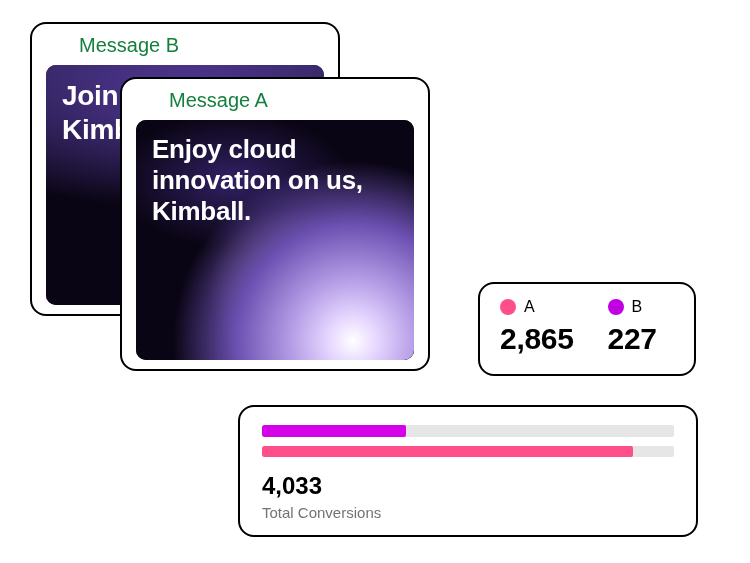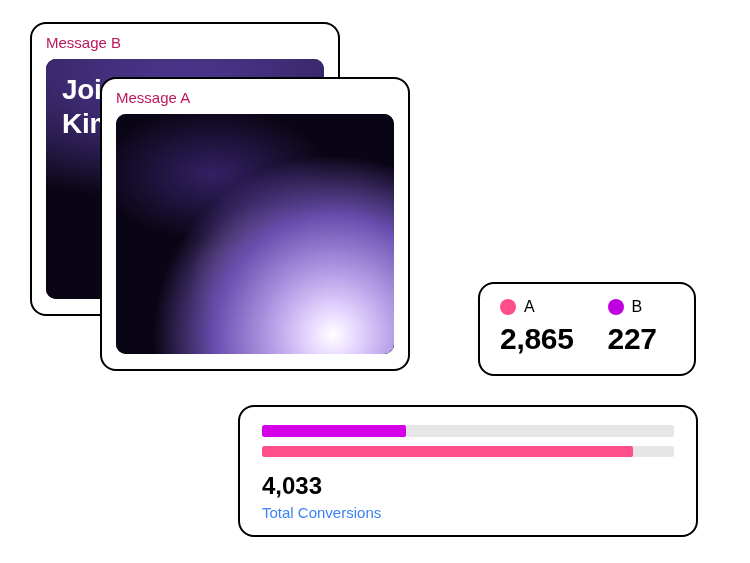--- a/index.html
+++ b/index.html
@@ -21,31 +21,32 @@
   
   .msg-b {
     left: 30px;
     top: 22px;
     width: 310px;
     height: 294px;
     padding: 10px 14px 14px 14px;
   }
   
   .msg-a {
-    left: 100px;
+    left: 120px;
     top: 77px;
     width: 310px;
     height: 294px;
     padding: 10px 14px 14px 14px;
   }
   .msg-title {
-    font-size: 15px;
+    font-size: 20px;
     font-weight: 400;
-    color: #be185d;
+    color: #15803d;
     margin-bottom: 8px;
+    margin-left: 33px;
   }
   .hero {
     width: 100%;
     height: 240px;
     border-radius: 10px;
     position: relative;
     overflow: hidden;
     background: #0a0514;
   }
   .hero-b-bg {
@@ -123,39 +124,40 @@
   .bar-pink { background: #ff4f8b; }
   .conv-value {
     font-size: 24px;
     font-weight: 800;
     color: #000;
     margin-top: 6px;
   }
   .conv-label {
     font-size: 15px;
     font-weight: 400;
-    color: #3b82f6;
+    color: #737373;
     margin-top: 4px;
   }
 </style>
 </head>
 <body>
 
 <div class="card msg-b">
   <div class="msg-title">Message B</div>
   <div class="hero hero-b">
     <div class="hero-b-bg"></div>
     <div class="hero-text">Join the cloud, Kimball.</div>
   </div>
 </div>
 
 <div class="card msg-a">
   <div class="msg-title">Message A</div>
   <div class="hero hero-a">
     <div class="hero-a-bg"></div>
+    <div class="hero-text">Enjoy cloud innovation on us, Kimball.</div>
   </div>
 </div>
 
 <div class="card legend-card">
   <div class="legend-col">
     <div class="legend-row">
       <span class="dot dot-a"></span>
       <span class="legend-label">A</span>
     </div>
     <div class="legend-value">2,865</div>

